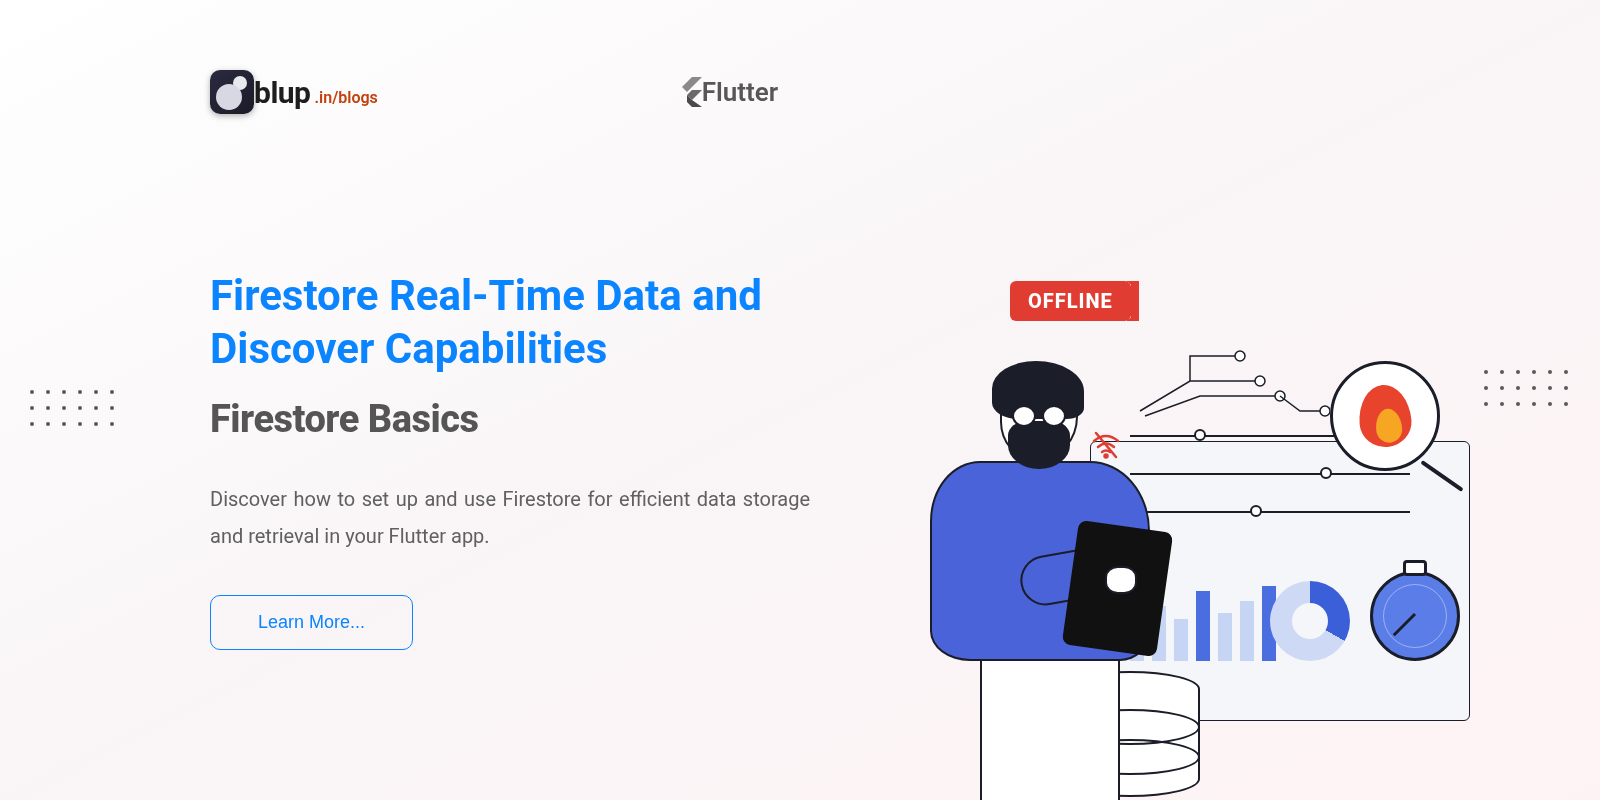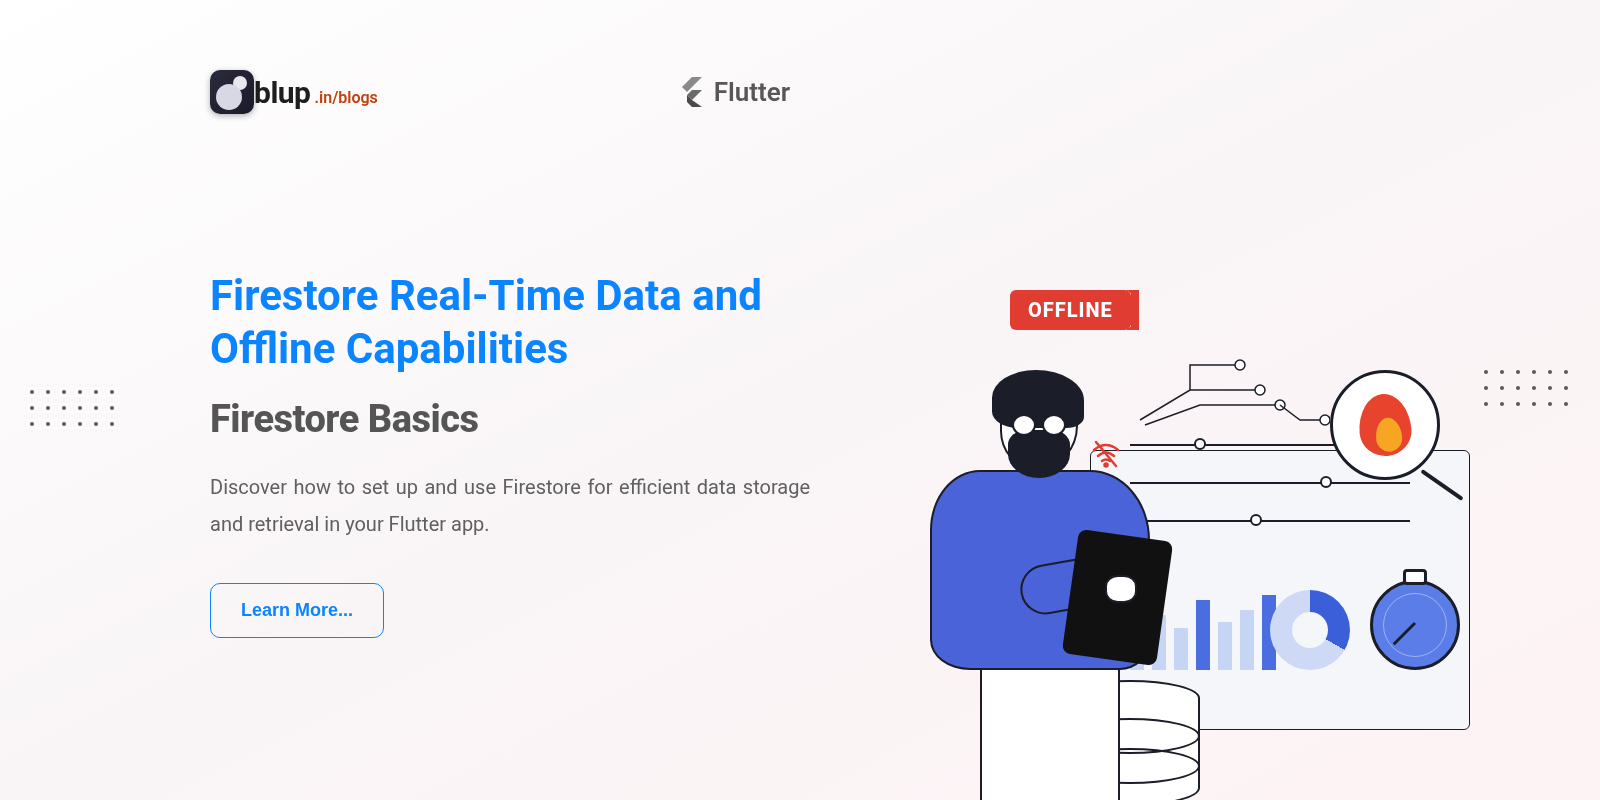--- a/index.html
+++ b/index.html
@@ -34,21 +34,21 @@
   background: #e8e8ef; border-radius: 50%; top: 6px; right: 7px;
 }
 .logo-mark::after {
   content: ""; position: absolute; width: 26px; height: 26px;
   background: #d8d8e5; border-radius: 50%; bottom: 4px; left: 6px;
 }
 .logo-text { display: flex; align-items: baseline; gap: 4px; }
 .logo-word { font-size: 30px; font-weight: 700; color: #1e1e1e; letter-spacing: -0.5px; }
 .logo-suffix { font-size: 16px; font-weight: 600; color: #c2410c; }
 
-.flutter-group { display: flex; align-items: center; gap: 12px; }
+.flutter-group { display: flex; align-items: center; }
 .flutter-icon { width: 24px; height: 30px; position: relative; }
 
 .flutter-text { font-size: 26px; font-weight: 600; color: #575757; }
 
 .dot-grid { position: absolute; display: grid; grid-template-columns: repeat(6, 6px); grid-template-rows: repeat(3, 6px); gap: 10px; }
 .dot-grid span { width: 4px; height: 4px; background: #5a5a5a; border-radius: 50%; }
 .dots-left { left: 30px; top: 390px; }
 .dots-right { right: 30px; top: 370px; }
 
 .content {
@@ -62,49 +62,49 @@
   font-weight: 700;
   color: #0a84ff;
   line-height: 1.25;
   margin-bottom: 22px;
 }
 
 .subtitle {
   font-size: 38px;
   font-weight: 800;
   color: #555555;
-  margin-bottom: 28px;
+  margin-bottom: 40px;
   letter-spacing: -0.5px;
 }
 
 .description {
   font-size: 20px;
   color: #606060;
   line-height: 1.85;
   text-align: justify;
   margin-bottom: 40px;
   font-weight: 400;
 }
 
 .cta-button {
   display: inline-block;
-  padding: 16px 30px;
+  padding: 16px 47px;
   border: 1.5px solid #0a84ff;
   border-radius: 10px;
   color: #0a84ff;
   font-size: 18px;
-  font-weight: 700;
+  font-weight: 400;
   cursor: pointer;
   background: transparent;
 }
 
 .illustration {
   position: absolute;
   right: 130px;
-  top: 280px;
+  top: 271px;
   width: 580px;
   height: 480px;
 }
 
 .badge {
   position: absolute;
   top: 10px; left: 120px;
   background: #e03c31;
   color: #fff;
   font-weight: 800;
@@ -237,21 +237,21 @@
     <span></span>
   <span></span>
     <span></span>
     <span></span>
     <span></span>
     <span></span>
     <span></span>
 </div>
 
 <div class="content">
-  <h1 class="title">Firestore Real-Time Data and Offline Capabilities</h1>
+  <h1 class="title">Firestore Real-Time Data and Discover Capabilities</h1>
   <h2 class="subtitle">Firestore Basics</h2>
   <p class="description">Discover how to set up and use Firestore for efficient data storage and retrieval in your Flutter app.</p>
   <button class="cta-button">Learn More...</button>
 </div>
 
 <div class="illustration">
   <div class="panel"></div>
 
   <div class="sliders">
     <div class="slider-row">

